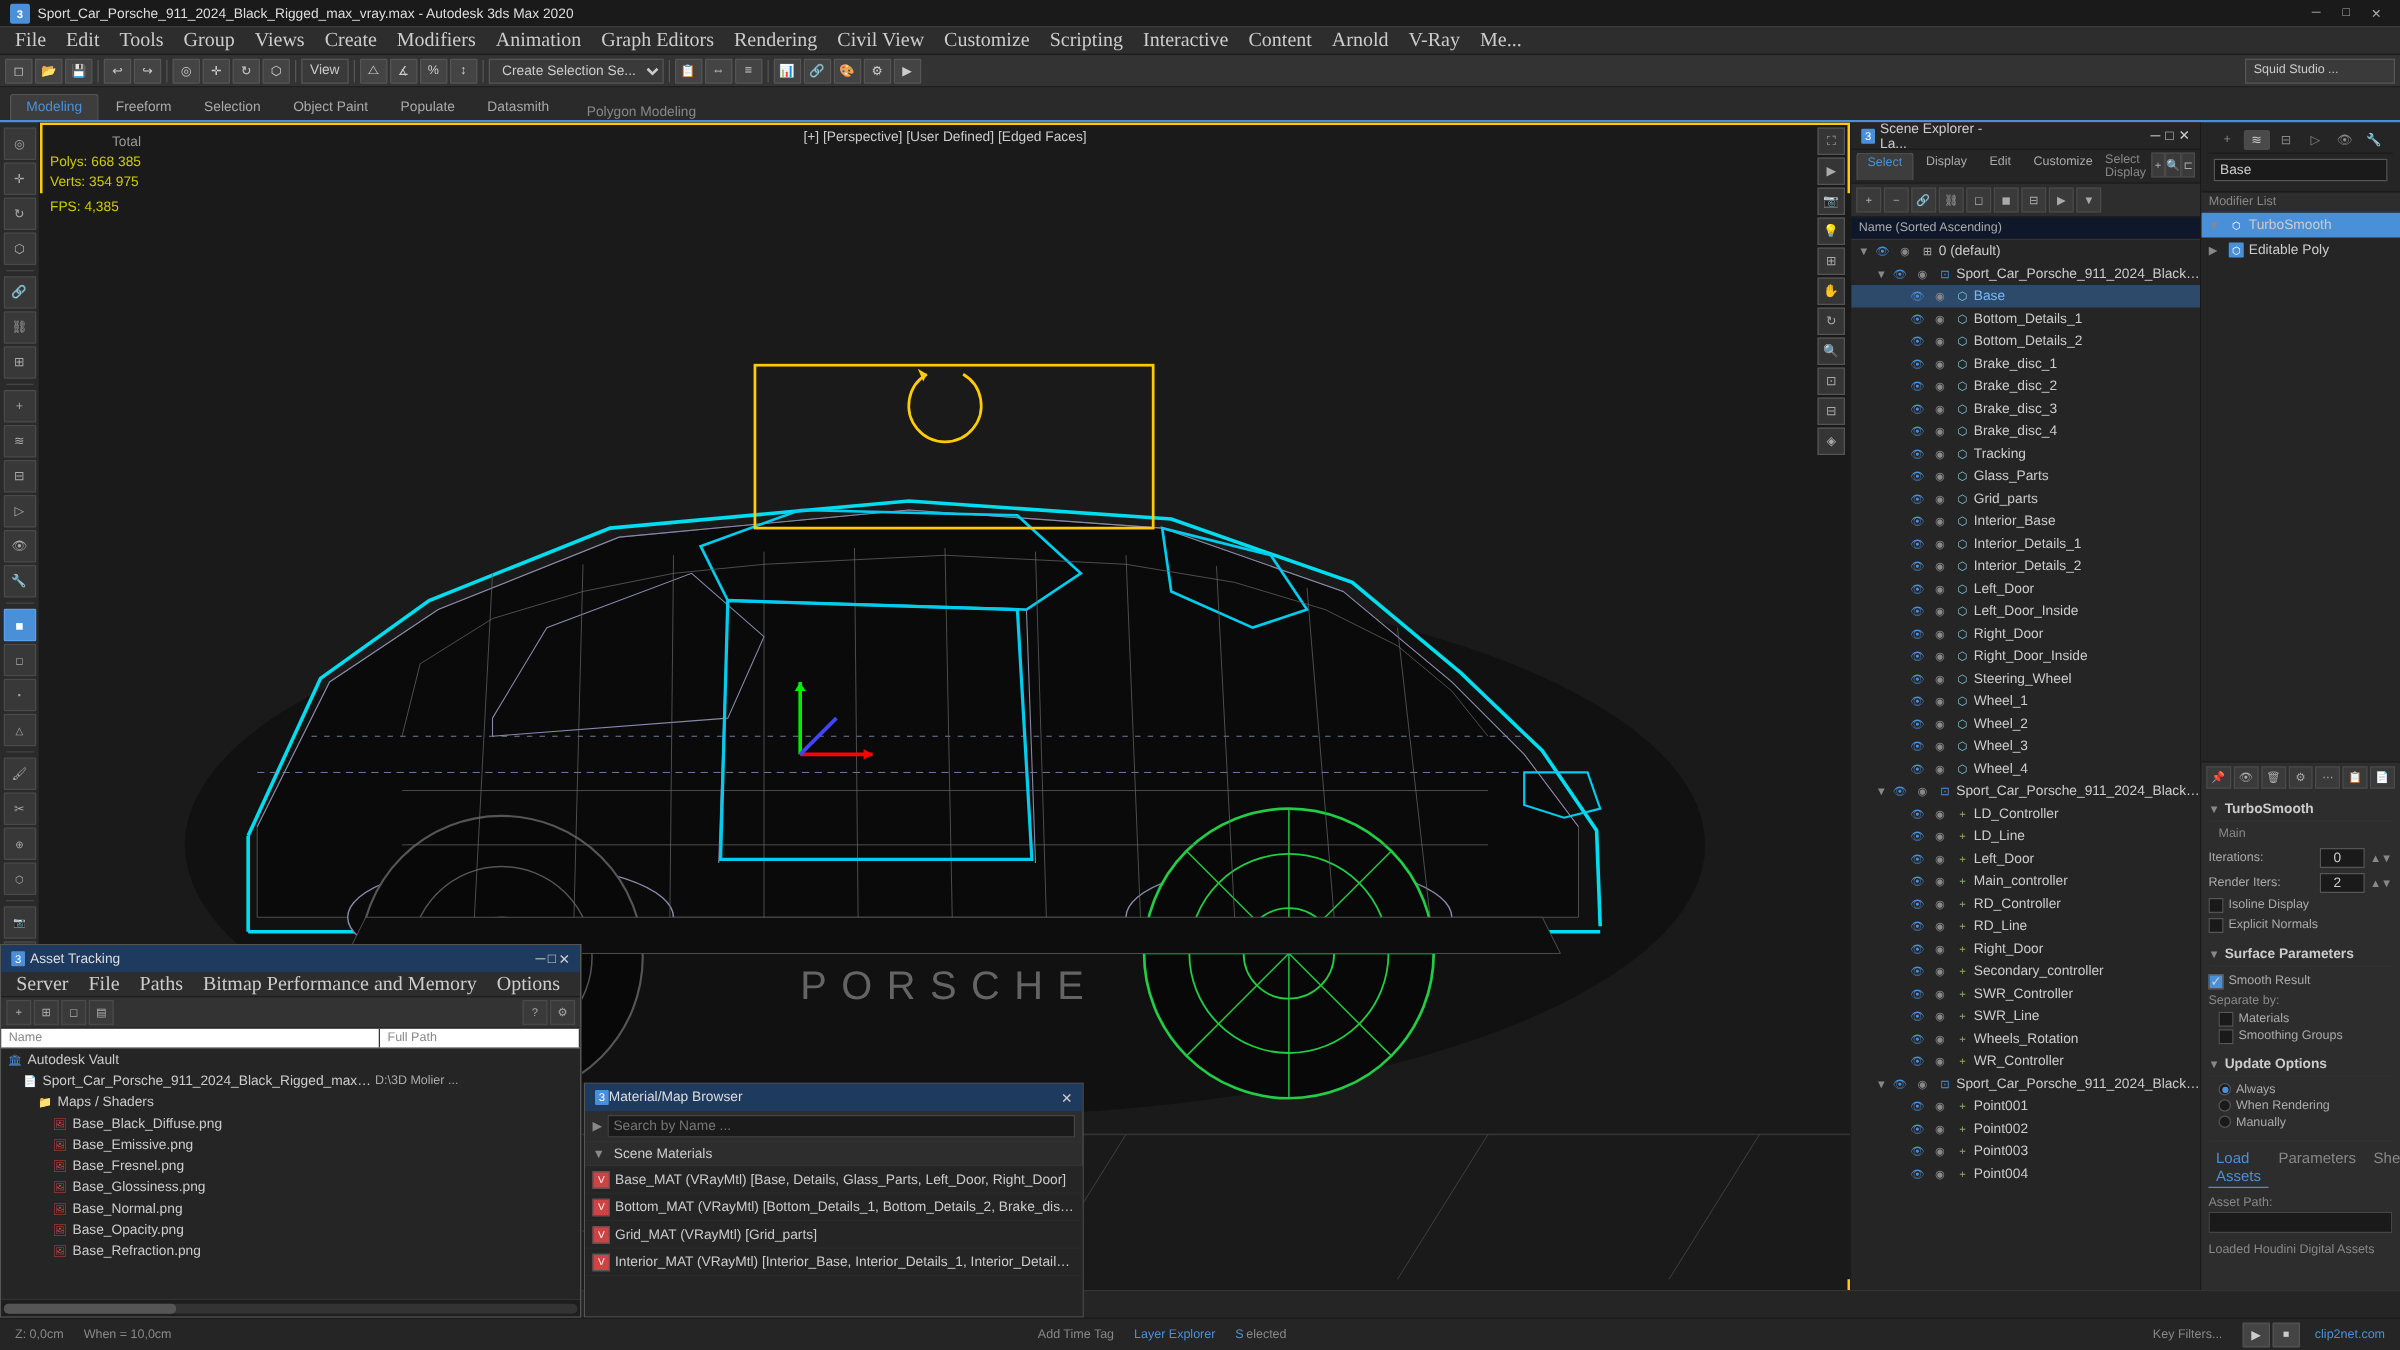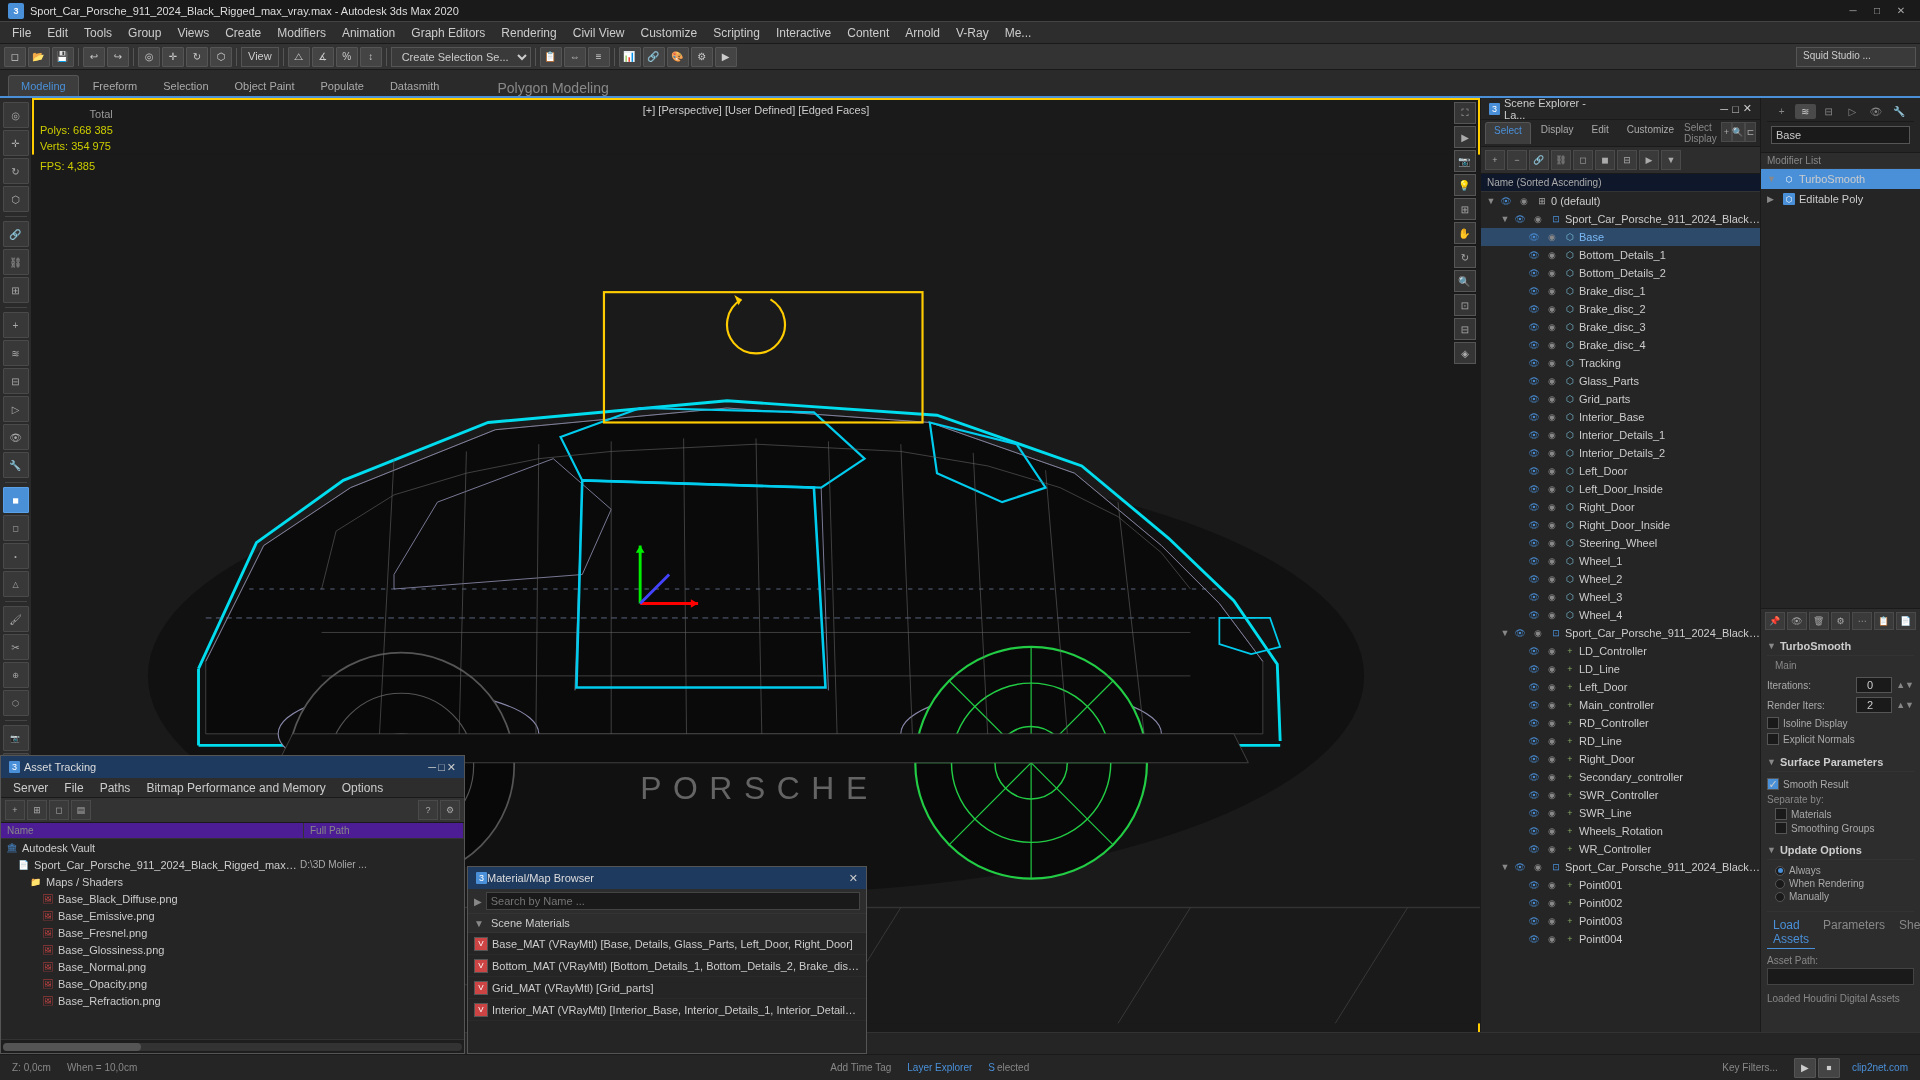--- a/index.html
+++ b/index.html
@@ -7,21 +7,21 @@
     
     
     #title-bar { background: #1a1a1a; height: 22px; display: flex; align-items: center; padding: 0 8px; border-bottom: 1px solid #444; position: relative; }
     #title-bar .title-icon { width: 16px; height: 16px; margin-right: 6px; background: #4a90d9; border-radius: 2px; display: flex; align-items: center; justify-content: center; font-size: 9px; color: white; font-weight: bold; }
     #title-bar .title-text { font-size: 11px; color: #ddd; flex: 1; }
     #title-bar .window-controls { display: flex; gap: 2px; }
     #title-bar .win-btn { width: 22px; height: 16px; display: flex; align-items: center; justify-content: center; cursor: pointer; font-size: 10px; color: #aaa; }
 
     
     #menu-bar { background: #2d2d2d; height: 22px; display: flex; align-items: center; padding: 0 4px; border-bottom: 1px solid #1a1a1a; }
-    .menu-item { padding: 2px 8px; cursor: pointer; color: #ccc; font-size: 12px; white-space: nowrap; }
+    .menu-item { padding: 2px 8px; cursor: pointer; color: #ccc; font-size: 16px; white-space: nowrap; font-family: Liberation Serif, serif; }
 
     
     #toolbar { background: #333; height: 26px; display: flex; align-items: center; padding: 0 4px; border-bottom: 1px solid #1a1a1a; gap: 2px; }
     .toolbar-btn { width: 22px; height: 20px; background: #444; border: 1px solid #555; cursor: pointer; display: flex; align-items: center; justify-content: center; font-size: 10px; color: #ccc; border-radius: 1px; }
     .toolbar-sep { width: 1px; height: 18px; background: #555; margin: 0 2px; }
     .toolbar-dropdown { background: #3a3a3a; border: 1px solid #555; padding: 2px 6px; color: #ccc; font-size: 11px; cursor: pointer; height: 20px; }
 
     
     #mode-tabs { background: #2a2a2a; height: 28px; display: flex; align-items: flex-end; padding: 0 8px; border-bottom: 2px solid #4a90d9; }
     .mode-tab { padding: 4px 12px; cursor: pointer; font-size: 11px; color: #aaa; border-radius: 3px 3px 0 0; margin-right: 2px; }
@@ -103,21 +103,21 @@
     #status-bar { position: absolute; bottom: 0; left: 0; right: 0; height: 26px; background: #252525; border-top: 1px solid #1a1a1a; display: flex; align-items: center; padding: 0 8px; gap: 8px; z-index: 100; }
     .status-item { font-size: 10px; color: #888; padding: 0 4px; }
     .status-item.highlight { color: #4a90d9; }
 
     
     #asset-tracking { position: absolute; left: 0; bottom: 26px; width: 465px; background: #2d2d2d; border: 1px solid #555; z-index: 50; display: flex; flex-direction: column; }
     #at-titlebar { background: #1e3a5f; height: 22px; display: flex; align-items: center; padding: 0 8px; gap: 4px; cursor: move; }
     #at-title { flex: 1; font-size: 11px; color: #ddd; }
     #at-menu { background: #2d2d2d; height: 20px; display: flex; align-items: center; padding: 0 4px; border-bottom: 1px solid #1a1a1a; }
     #at-toolbar { background: #333; padding: 2px 4px; display: flex; gap: 2px; align-items: center; border-bottom: 1px solid #1a1a1a; }
-    #at-header { display: flex; background: #4c1d95; border-bottom: 1px solid #333; }
+    #at-header { display: flex; background: #ffffff; border-bottom: 1px solid #333; }
     .at-col-header { padding: 2px 6px; font-size: 10px; color: #888; border-right: 1px solid #333; cursor: pointer; }
     .at-col-header:first-child { flex: 1; }
     .at-col-header:last-child { width: 160px; }
     #at-tree { height: 200px; overflow-y: auto; background: #252525; }
     .at-row { display: flex; align-items: center; padding: 1px 4px; height: 17px; cursor: pointer; }
     .at-indent { display: inline-block; width: 12px; }
     .at-icon { width: 14px; height: 14px; display: inline-flex; align-items: center; justify-content: center; font-size: 9px; margin-right: 3px; }
     .at-name { font-size: 11px; color: #ccc; flex: 1; white-space: nowrap; overflow: hidden; text-overflow: ellipsis; }
     .at-path { font-size: 10px; color: #aaa; width: 160px; white-space: nowrap; overflow: hidden; text-overflow: ellipsis; }
     #at-scrollbar { height: 14px; background: #1e1e1e; border-top: 1px solid #333; display: flex; align-items: center; padding: 0 2px; }
@@ -219,21 +219,21 @@
 </div>
 
 <div id="mode-tabs">
   <div class="mode-tab active">Modeling</div>
   <div class="mode-tab">Freeform</div>
   <div class="mode-tab">Selection</div>
   <div class="mode-tab">Object Paint</div>
   <div class="mode-tab">Populate</div>
   <div class="mode-tab">Datasmith</div>
   <div style="flex:1; display:flex; align-items:center; padding-left:16px;">
-    <span style="font-size:14px; color:#888;margin-left:28px;">Polygon Modeling</span>
+    <span style="font-size:11px; color:#888;">Polygon Modeling</span>
   </div>
 </div>
 
 <div id="main-layout">
 
   <div id="left-toolbar">
     <div class="left-btn">◎</div>
     <div class="left-btn">✛</div>
     <div class="left-btn">↻</div>
     <div class="left-btn">⬡</div>

